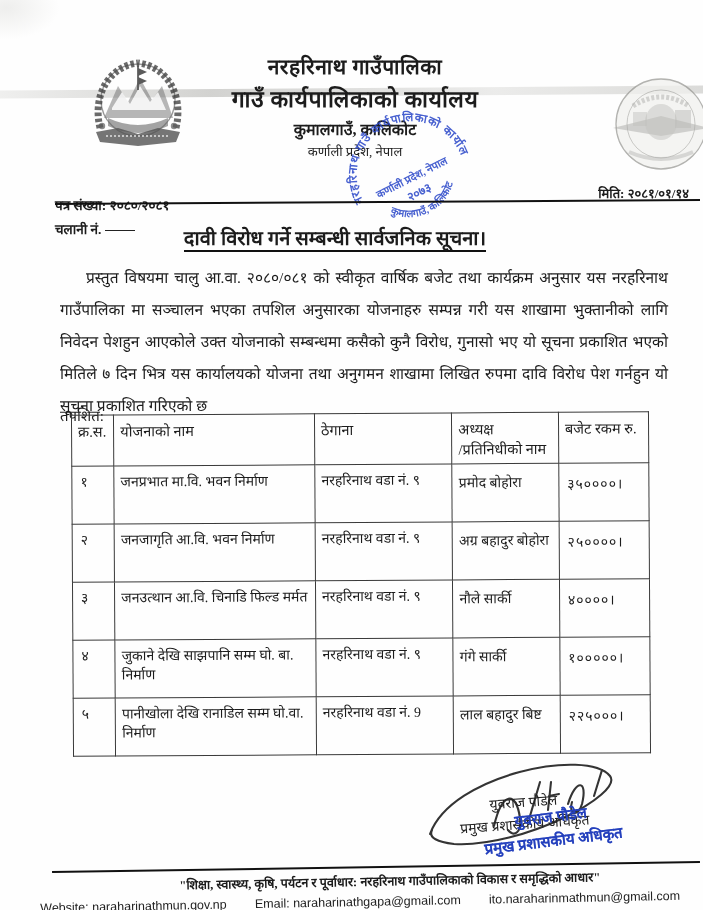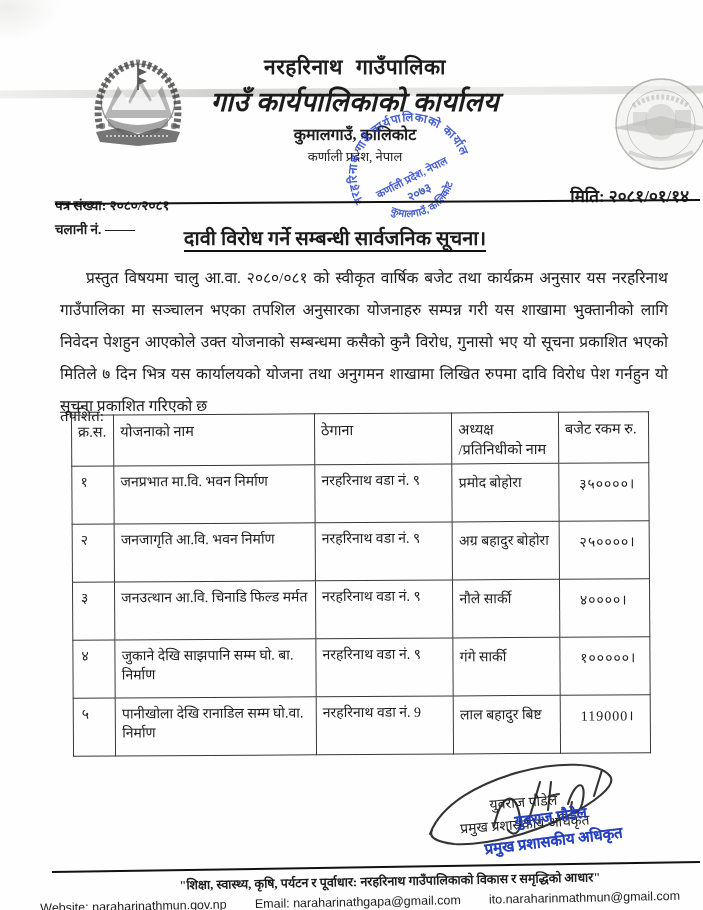--- a/index.html
+++ b/index.html
@@ -11,49 +11,49 @@
   
   .scan-streak{position:absolute;left:-5px;top:88px;width:715px;height:8px;
     background:linear-gradient(90deg,rgba(175,175,170,.18),rgba(150,150,145,.42) 30%,rgba(170,170,165,.22) 70%,rgba(160,160,155,.38));
     transform:rotate(-0.4deg);pointer-events:none;}
   .scan-corner{position:absolute;left:0;top:0;width:60px;height:40px;
     background:radial-gradient(ellipse at 10% 20%,rgba(190,190,185,.25),transparent 70%);pointer-events:none;}
   
   .emblem{position:absolute;left:88px;top:56px;width:100px;height:108px;opacity:.88;}
   .seal-right{position:absolute;right:-20px;top:66px;width:120px;height:118px;opacity:.75;}
   .hdr-center{position:absolute;left:140px;top:52px;width:430px;text-align:center;}
-  .hdr-l1{font-size:21px;font-weight:bold;letter-spacing:.5px;font-family:Liberation Mono, monospace;}
-  .hdr-l2{font-size:27px;font-weight:bold;margin-top:2px;letter-spacing:.5px;font-style:italic;}
+  .hdr-l1{font-size:21px;font-weight:bold;letter-spacing:.5px;}
+  .hdr-l2{font-size:23px;font-weight:bold;margin-top:2px;letter-spacing:.5px;}
   .hdr-l3{font-size:16px;font-weight:bold;margin-top:4px;}
   .hdr-l4{font-size:13px;margin-top:2px;}
   .blue-stamp{position:absolute;left:338px;top:100px;width:140px;height:140px;opacity:.85;}
   .ref-block{position:absolute;left:55px;top:150px;font-size:13.5px;font-weight:bold;margin-top:46px;}
   .ref-line{margin-bottom:6px;}
   .dispatch-dash{display:inline-block;width:30px;border-top:1.6px solid #222;vertical-align:middle;margin-left:4px;}
-  .date-line{position:absolute;right:14px;top:184px;font-size:17px;font-weight:bold;}
+  .date-line{position:absolute;right:14px;top:184px;font-size:13px;font-weight:bold;}
   .hr-top{position:absolute;left:55px;top:201px;width:645px;border-top:2.6px solid #111;transform:rotate(-0.35deg);}
   
   .notice-title{position:absolute;left:0;top:224px;width:670px;text-align:center;}
   .notice-title span{font-size:20px;font-weight:bold;border-bottom:2px solid #111;padding-bottom:1px;}
   .body-par{position:absolute;left:60px;top:262px;width:608px;font-size:15.5px;line-height:32px;
     text-align:justify;text-indent:26px;}
   .detail-label{position:absolute;left:60px;top:381px;font-size:15px;margin-top:24px;}
   
   .tbl{position:absolute;left:72px;top:413px;width:578px;border-collapse:collapse;
     font-size:14px;transform:rotate(-0.35deg);}
   .tbl th,.tbl td{border:1.6px solid #3a3a3a;padding:5px 6px;vertical-align:top;text-align:left;font-weight:normal;}
   .tbl th{font-size:14.5px;white-space:pre-line;}
   .col-sn{width:34px;}
   .col-name{width:196px;}
   .col-addr{width:134px;}
   .col-chair{width:104px;}
   .col-budget{width:88px;}
   .tbl td{height:42px;}
   .tbl .sn{text-align:left;padding-left:8px;}
-  .tbl .budget{padding-top:10px;padding-left:20px;letter-spacing:1px;}
+  .tbl .budget{padding-top:10px;padding-left:8px;letter-spacing:1px;}
   .tbl .addr{}
   .tbl .chair{padding-top:8px;}
   
   .sig-scribble{position:absolute;left:402px;top:746px;width:250px;height:115px;}
   .sig-print{position:absolute;left:414px;top:792px;width:220px;text-align:center;
     font-size:14px;transform:rotate(-4deg);color:#222;}
   .sig-print .nm{margin-bottom:3px;}
   .sig-stamp{position:absolute;left:432px;top:806px;width:240px;text-align:center;
     font-size:15px;font-weight:bold;color:#2440bd;transform:rotate(-7deg);
     text-shadow:0 0 .6px rgba(36,64,189,.55);}
@@ -181,21 +181,21 @@
       <td>जुकाने देखि साझपानि सम्म घो. बा. निर्माण</td>
       <td class="addr">नरहरिनाथ वडा नं. ९</td>
       <td class="chair">गंगे सार्की</td>
       <td class="budget">१०००००।</td>
     </tr>
     <tr>
       <td class="sn">५</td>
       <td>पानीखोला देखि रानाडिल सम्म घो.वा. निर्माण</td>
       <td class="addr">नरहरिनाथ वडा नं. 9</td>
       <td class="chair">लाल बहादुर बिष्ट</td>
-      <td class="budget">119000।</td>
+      <td class="budget">२२५०००।</td>
     </tr>
   </tbody>
     </table>
 
   <svg class="sig-scribble" viewBox="0 0 250 115">
     <g stroke="#1f1f1f" stroke-width="2.1" fill="none" stroke-linecap="round" opacity=".9">
       <path d="M28,88 C50,28 185,2 208,30 C222,48 120,102 52,98 C36,96 26,92 30,84"></path>
       <path d="M92,80 c 8,-34 22,-36 26,-8 c 2,14 -6,20 -12,12"></path>
       <path d="M128,70 l 10,-34"></path>
       <path d="M146,64 l 3,-28 m -2,14 l 10,-2"></path>

